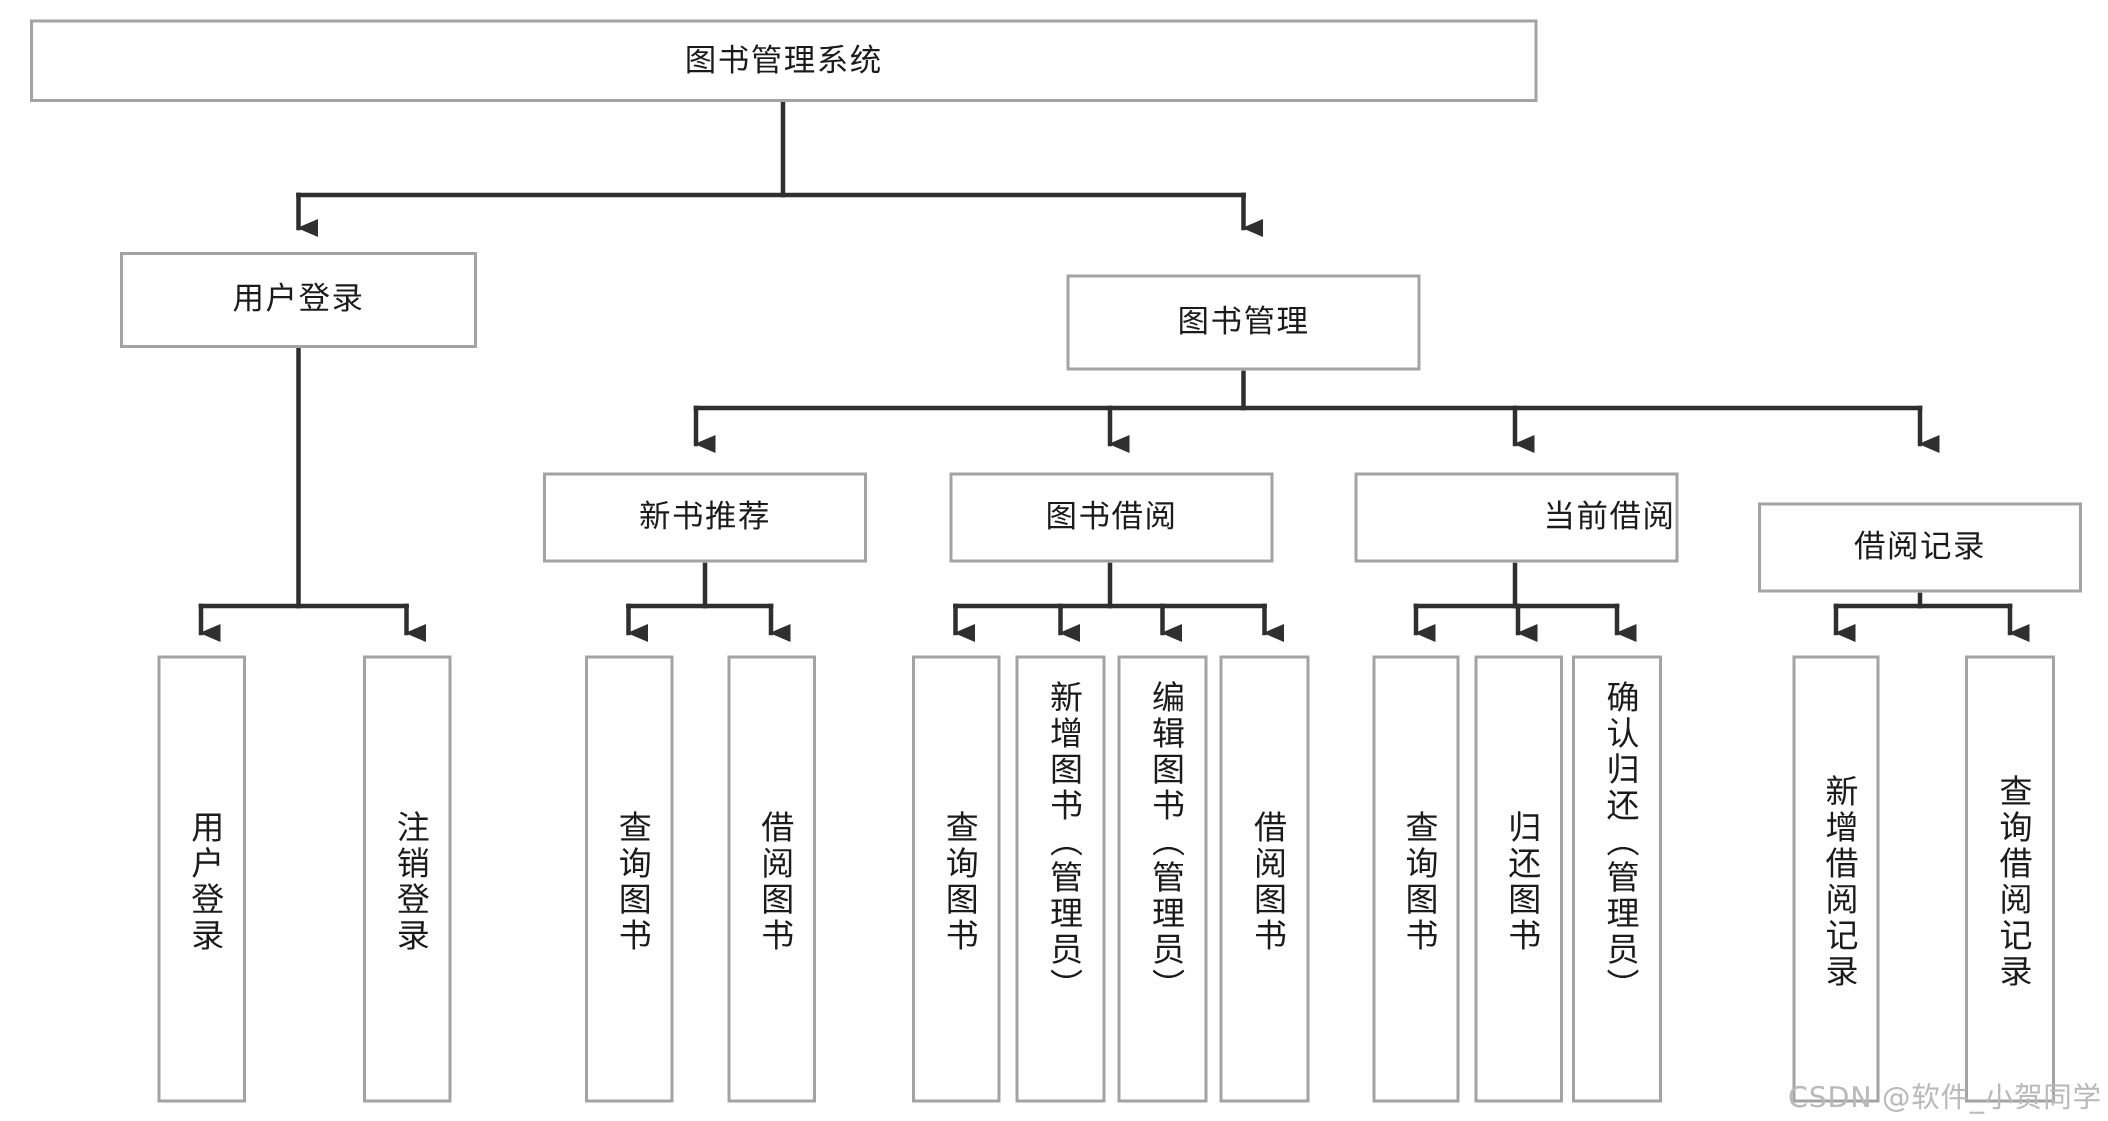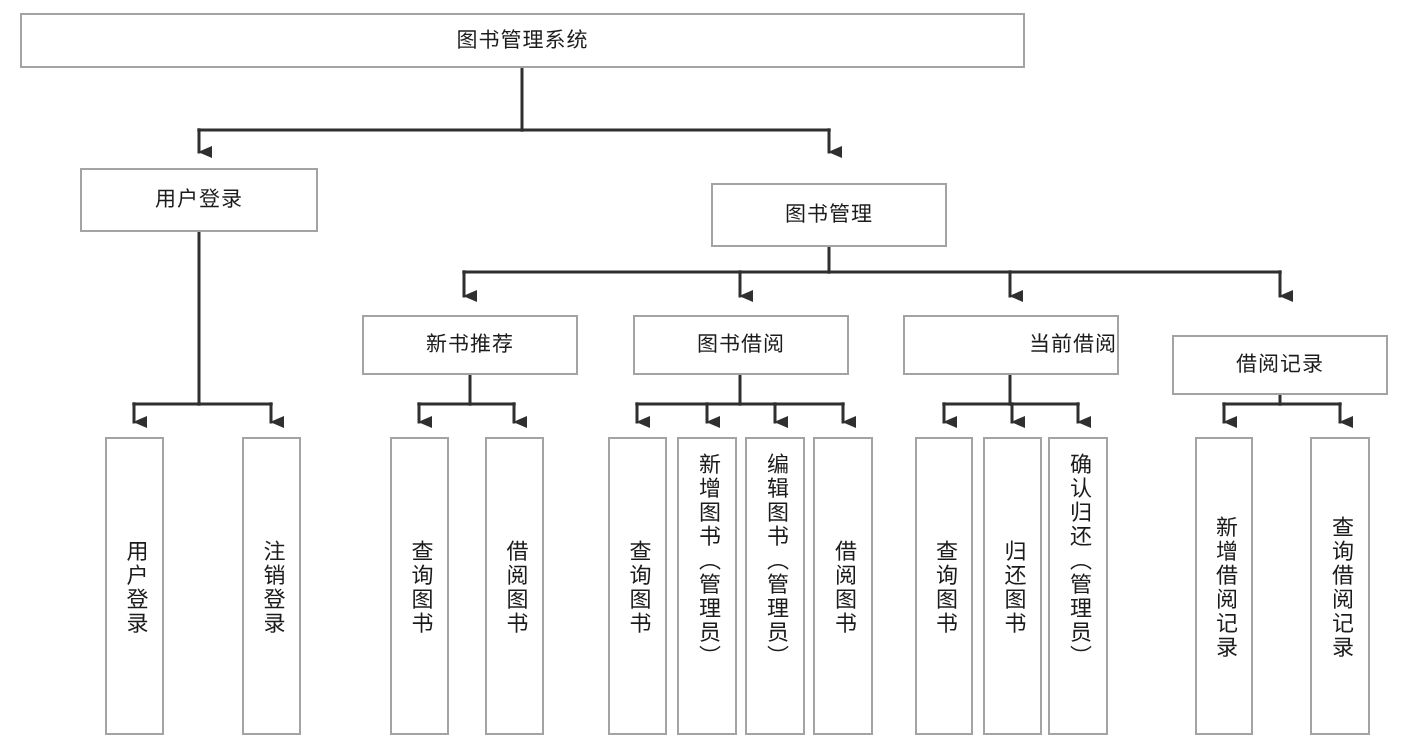--- a/index.html
+++ b/index.html
@@ -181,14 +181,15 @@
     <span class="vlabel">确认归还（管理员）</span>
   </div>
 
   <div class="node vert pad-mid" style="left:1195px;top:437px;width:58px;height:298px;">
     <span class="vlabel">新增借阅记录</span>
   </div>
   <div class="node vert pad-mid" style="left:1310px;top:437px;width:60px;height:298px;">
     <span class="vlabel">查询借阅记录</span>
   </div>
 
+  <div id="watermark">CSDN @软件_小贺同学</div>
 
 </div>
 
 </body></html>

